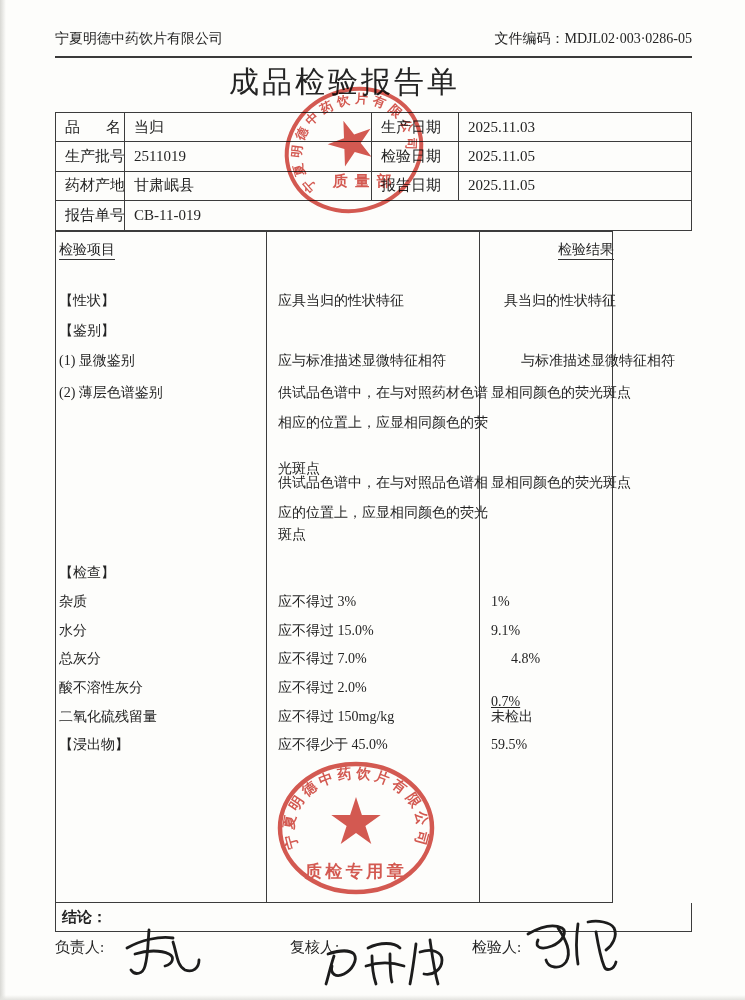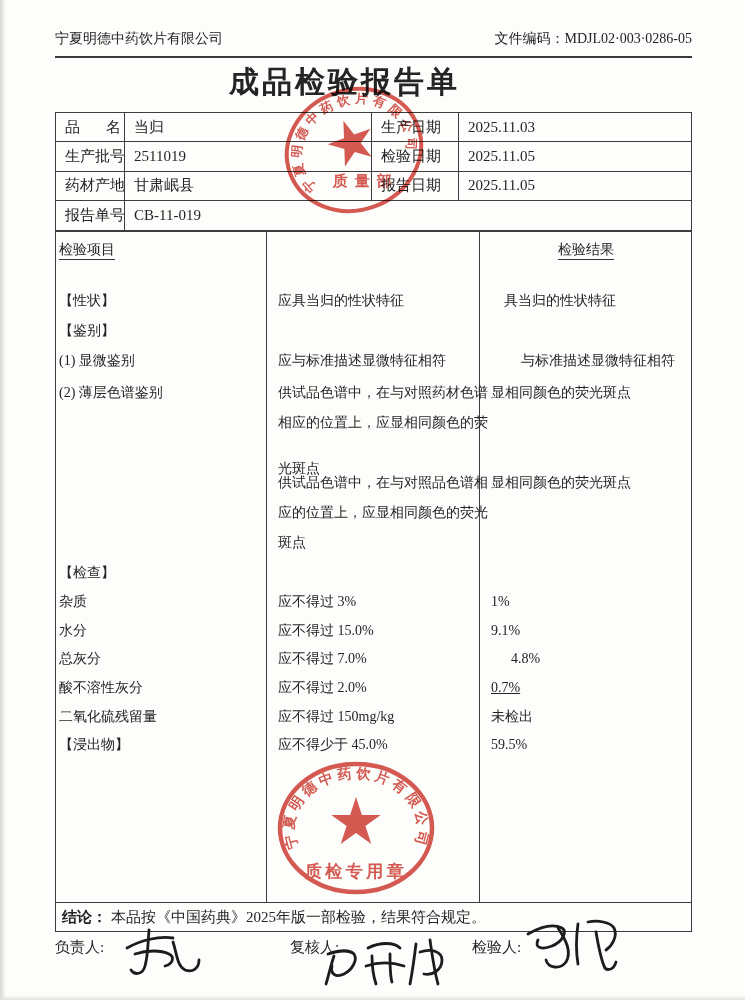--- a/index.html
+++ b/index.html
@@ -12,36 +12,36 @@
   .edge-left{position:absolute;left:0;top:0;width:6px;height:100%;
     background:linear-gradient(to right,#d8d8d4,rgba(253,253,251,0));}
   .edge-bottom{position:absolute;left:0;bottom:0;width:100%;height:5px;
     background:linear-gradient(to top,#e3e3df,rgba(253,253,251,0));}
 
   
   .doc-header{position:absolute;left:55px;top:30px;width:637px;display:flex;
     justify-content:space-between;font-size:14px;}
   .header-rule{position:absolute;left:55px;top:56px;width:637px;height:2px;background:#3a3a3a;}
   .page-title{position:absolute;left:0;top:62px;width:689px;text-align:center;
-    font-size:30px;font-weight:bold;letter-spacing:3px;margin:0;}
+    font-size:30px;font-weight:normal;letter-spacing:3px;margin:0;}
 
   
   .info-table{position:absolute;left:55px;top:112px;width:637px;height:119px;
     border:1.5px solid #3c3c3c;display:grid;
     grid-template-columns:69px 247px 87px auto;
     grid-template-rows:1fr 1fr 1fr 1fr;font-size:15px;box-sizing:border-box;}
   .ic{border-right:1px solid #3c3c3c;border-bottom:1px solid #3c3c3c;
     display:flex;align-items:center;padding:0 9px;overflow:hidden;white-space:nowrap;}
   .ic.no-r{border-right:none;}
   .ic.no-b{border-bottom:none;}
   .ic.span3{grid-column:2 / 5;}
   .spread{letter-spacing:26px;}
 
   
-  .main-table{position:absolute;left:55px;top:231px;width:637px;height:672px;
+  .main-table{position:absolute;left:55px;top:231px;width:558px;height:672px;
     border:1.5px solid #3c3c3c;box-sizing:border-box;font-size:14px;}
   .vline{position:absolute;top:0;width:1px;height:100%;background:#3c3c3c;}
   .col-head{position:absolute;top:9px;font-size:14px;}
   .col-head span{border-bottom:1px solid #333;padding-bottom:2px;}
   .ch-center{text-align:center;}
   .insp-line{position:absolute;white-space:nowrap;line-height:20px;}
 
   
   .conclusion-row{position:absolute;left:55px;top:903px;width:637px;height:29px;
     border:1.5px solid #3c3c3c;border-top:none;box-sizing:border-box;
@@ -104,35 +104,35 @@
         <div class="insp-line" style="left: 3px; top: 119px;">(1) 显微鉴别</div>
         <div class="insp-line" style="left: 222px; top: 119px;">应与标准描述显微特征相符</div>
         <div class="insp-line" style="left: 435px; top: 119px; margin-left: 30px;">与标准描述显微特征相符</div>
         <div class="insp-line" style="left: 3px; top: 151px;">(2) 薄层色谱鉴别</div>
         <div class="insp-line" style="left: 222px; top: 151px;">供试品色谱中，在与对照药材色谱</div>
         <div class="insp-line" style="left: 222px; top: 181px;">相应的位置上，应显相同颜色的荧</div>
         <div class="insp-line" style="left: 222px; top: 211px; margin-top: 16px;">光斑点</div>
         <div class="insp-line" style="left: 435px; top: 151px;">显相同颜色的荧光斑点</div>
         <div class="insp-line" style="left: 222px; top: 241px;">供试品色谱中，在与对照品色谱相</div>
         <div class="insp-line" style="left: 222px; top: 271px;">应的位置上，应显相同颜色的荧光</div>
-        <div class="insp-line" style="left: 222px; top: 301px;">斑点</div>
+        <div class="insp-line" style="left: 222px; top: 293px;">斑点</div>
         <div class="insp-line" style="left: 435px; top: 241px;">显相同颜色的荧光斑点</div>
         <div class="insp-line" style="left: 3px; top: 331px;">【检查】</div>
         <div class="insp-line" style="left: 3px; top: 360px;">杂质</div>
         <div class="insp-line" style="left: 222px; top: 360px;">应不得过 3%</div>
         <div class="insp-line" style="left: 435px; top: 360px;">1%</div>
         <div class="insp-line" style="left: 3px; top: 389px;">水分</div>
         <div class="insp-line" style="left: 222px; top: 389px;">应不得过 15.0%</div>
         <div class="insp-line" style="left: 435px; top: 389px;">9.1%</div>
         <div class="insp-line" style="left: 3px; top: 417px;">总灰分</div>
         <div class="insp-line" style="left: 222px; top: 417px;">应不得过 7.0%</div>
         <div class="insp-line" style="left: 455px; top: 417px;">4.8%</div>
         <div class="insp-line" style="left: 3px; top: 446px;">酸不溶性灰分</div>
         <div class="insp-line" style="left: 222px; top: 446px;">应不得过 2.0%</div>
-        <div class="insp-line" style="left: 435px; top: 446px; text-decoration: underline;">0.7%</div>
+        <div class="insp-line" style="left: 435px; top: 460px; text-decoration: underline;">0.7%</div>
         <div class="insp-line" style="left: 3px; top: 475px;">二氧化硫残留量</div>
         <div class="insp-line" style="left: 222px; top: 475px;">应不得过 150mg/kg</div>
         <div class="insp-line" style="left: 435px; top: 475px;">未检出</div>
         <div class="insp-line" style="left: 3px; top: 503px;">【浸出物】</div>
         <div class="insp-line" style="left: 222px; top: 503px;">应不得少于 45.0%</div>
         <div class="insp-line" style="left: 435px; top: 503px; text-align: right;">59.5%</div>
       </div>
   </div>
 
   <svg class="stamp" style="left:244px;top:40px;" width="220" height="220" viewBox="0 0 220 220">
@@ -158,21 +158,20 @@
       <text font-size="14" letter-spacing="4" fill="#cf4138" stroke="none">
         <textPath href="#arcBottom" startOffset="50%" text-anchor="middle">宁夏明德中药饮片有限公司</textPath>
       </text>
       <polygon stroke="none" transform="translate(100,80)" points="0,-26 5.9,-8 24.7,-8 9.4,3.1 15.3,21 0,9.9 -15.3,21 -9.4,3.1 -24.7,-8 -5.9,-8"></polygon>
       <text x="100" y="134" text-anchor="middle" font-size="17" letter-spacing="3.5" fill="#cf4138" stroke="none">质检专用章</text>
     </g>
   </svg>
 
   <div class="conclusion-row">
     <span class="concl-label">结论：</span>
-    <span>本品按《中国药典》2025年版一部检验，结果符合规定。</span>
   </div>
 
   <span class="sig-label" style="left:55px;top:938px;">负责人:</span>
   <span class="sig-label" style="left:290px;top:938px;">复核人:</span>
   <span class="sig-label" style="left:472px;top:938px;">检验人:</span>
 
   <svg class="sig-svg" style="left:115px;top:922px;" width="110" height="60" viewBox="0 0 110 60">
     <path d="M 12 26 C 26 18 44 14 58 16"></path>
     <path d="M 34 8 C 33 20 33 34 30 44 C 28 52 20 54 16 48"></path>
     <path d="M 20 32 C 32 28 46 28 54 32 C 60 35 58 42 50 44"></path>

